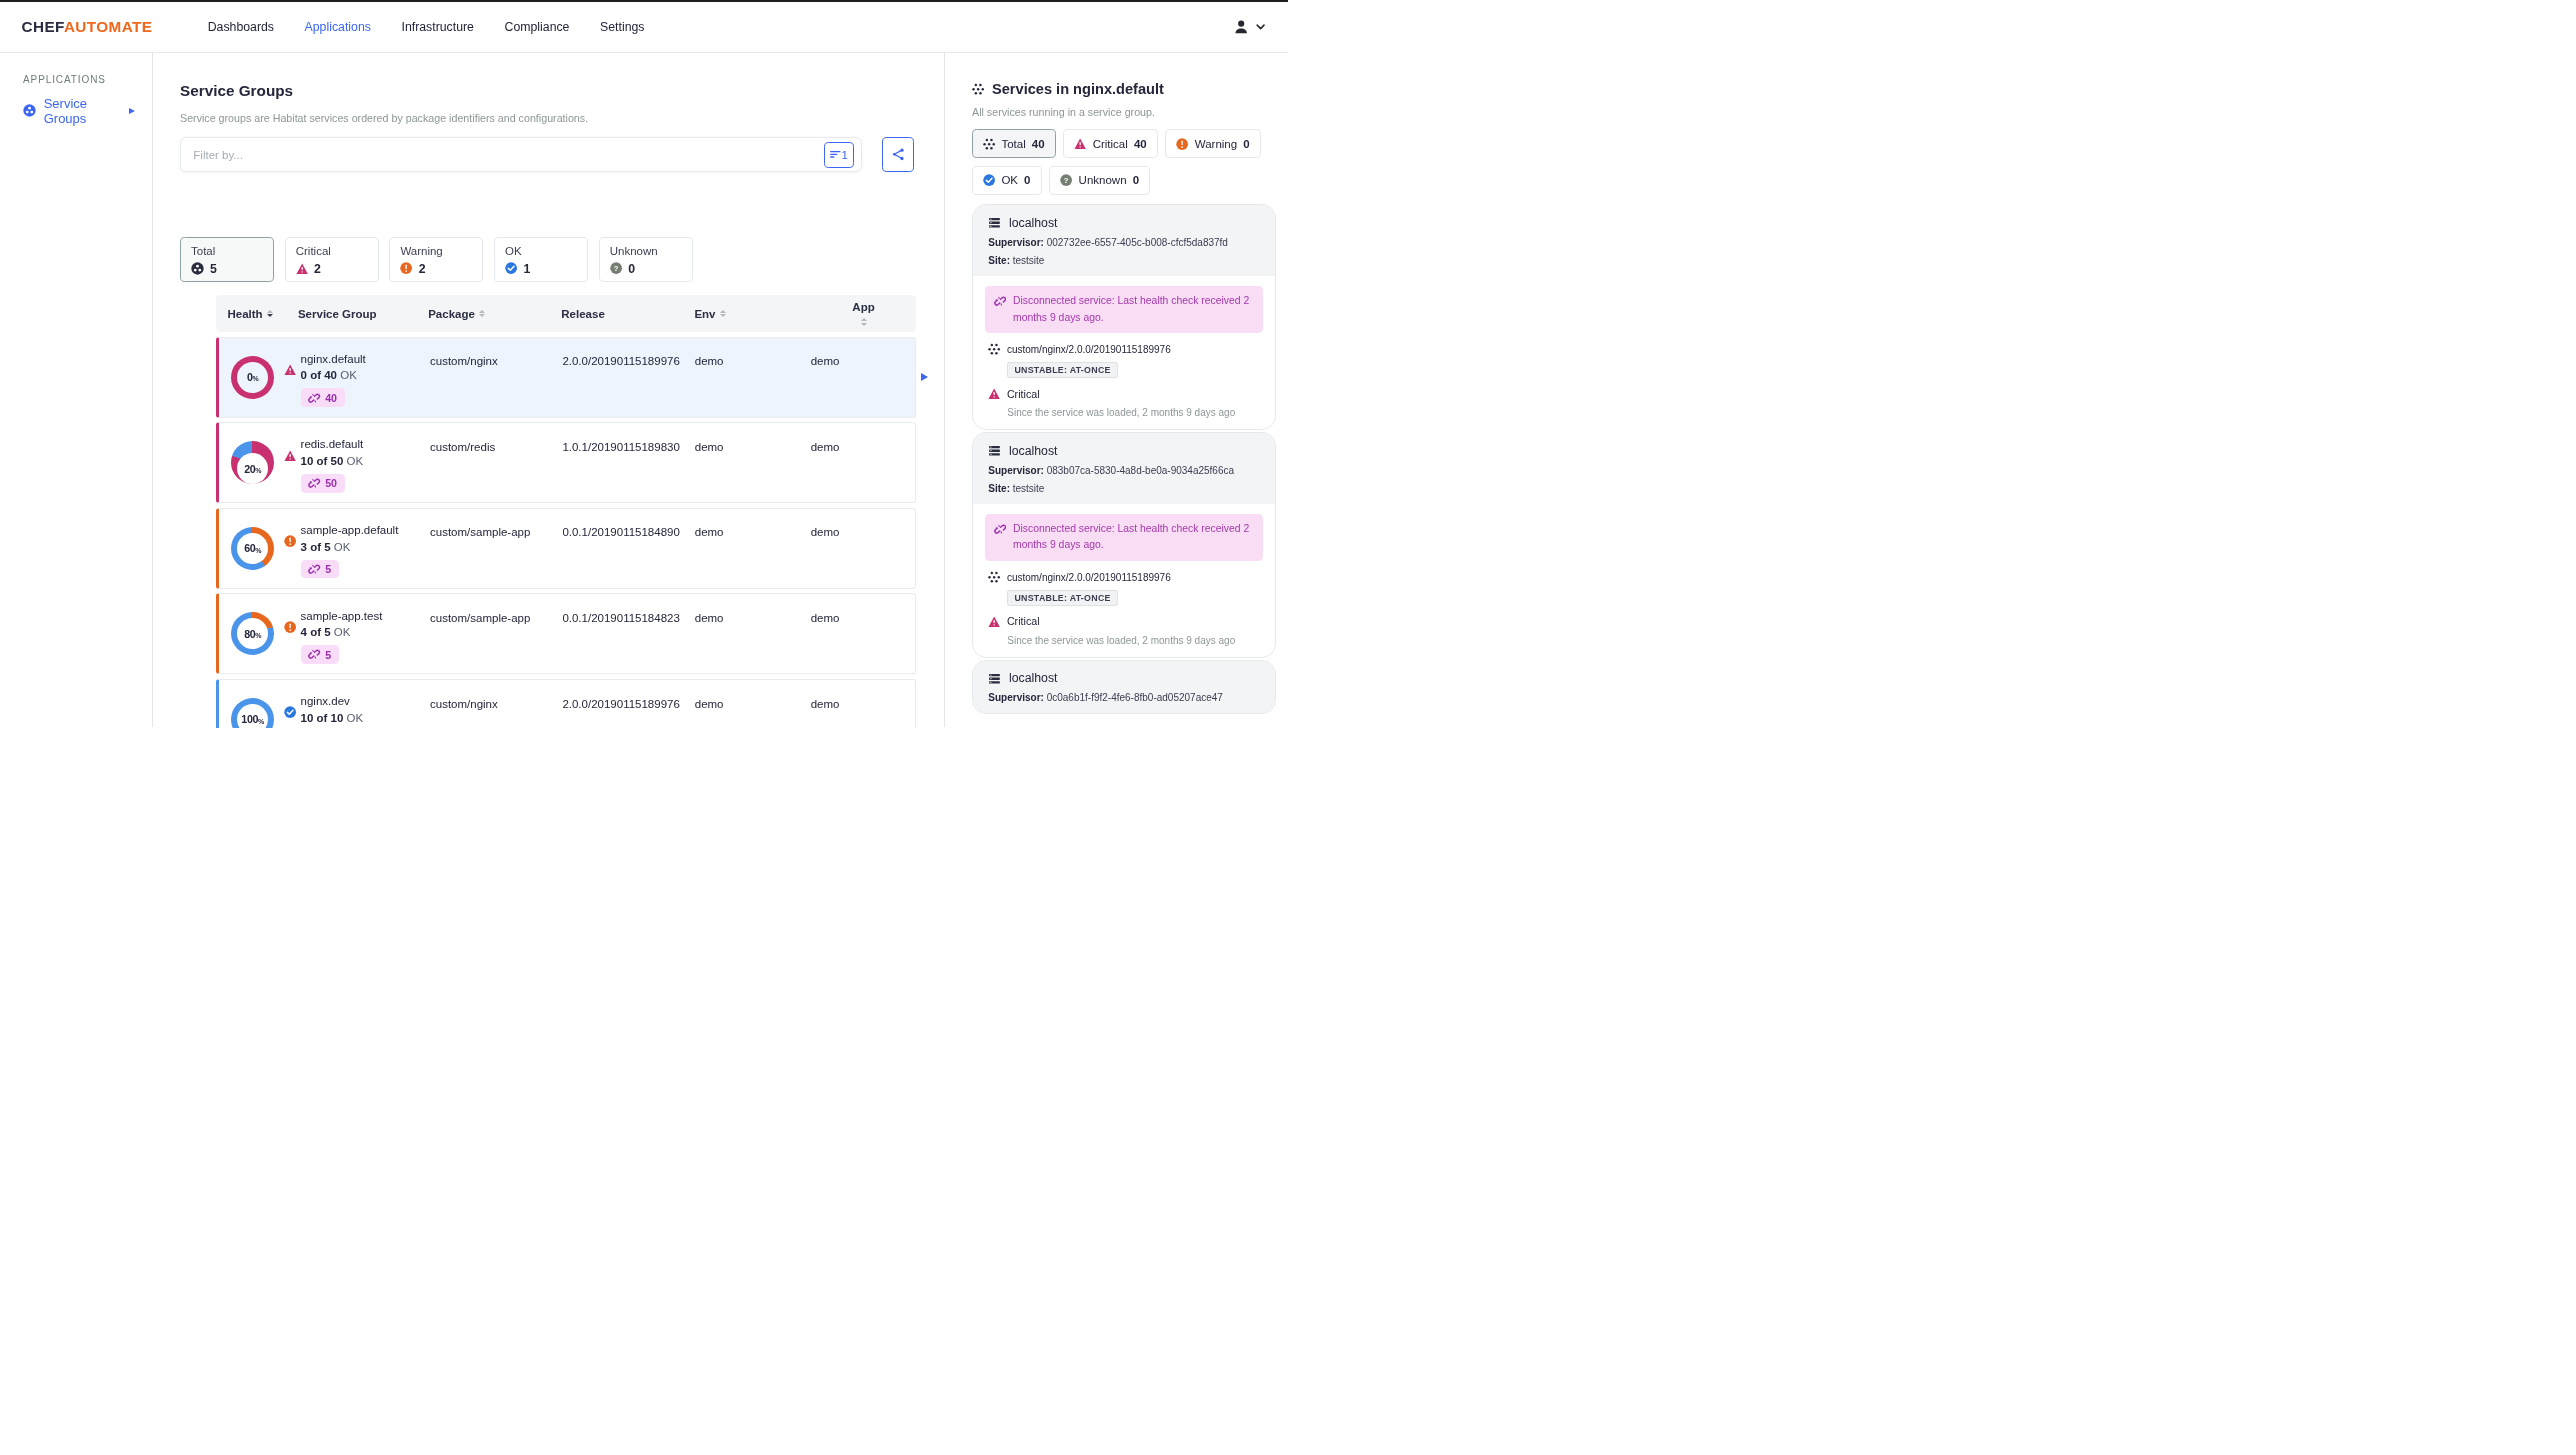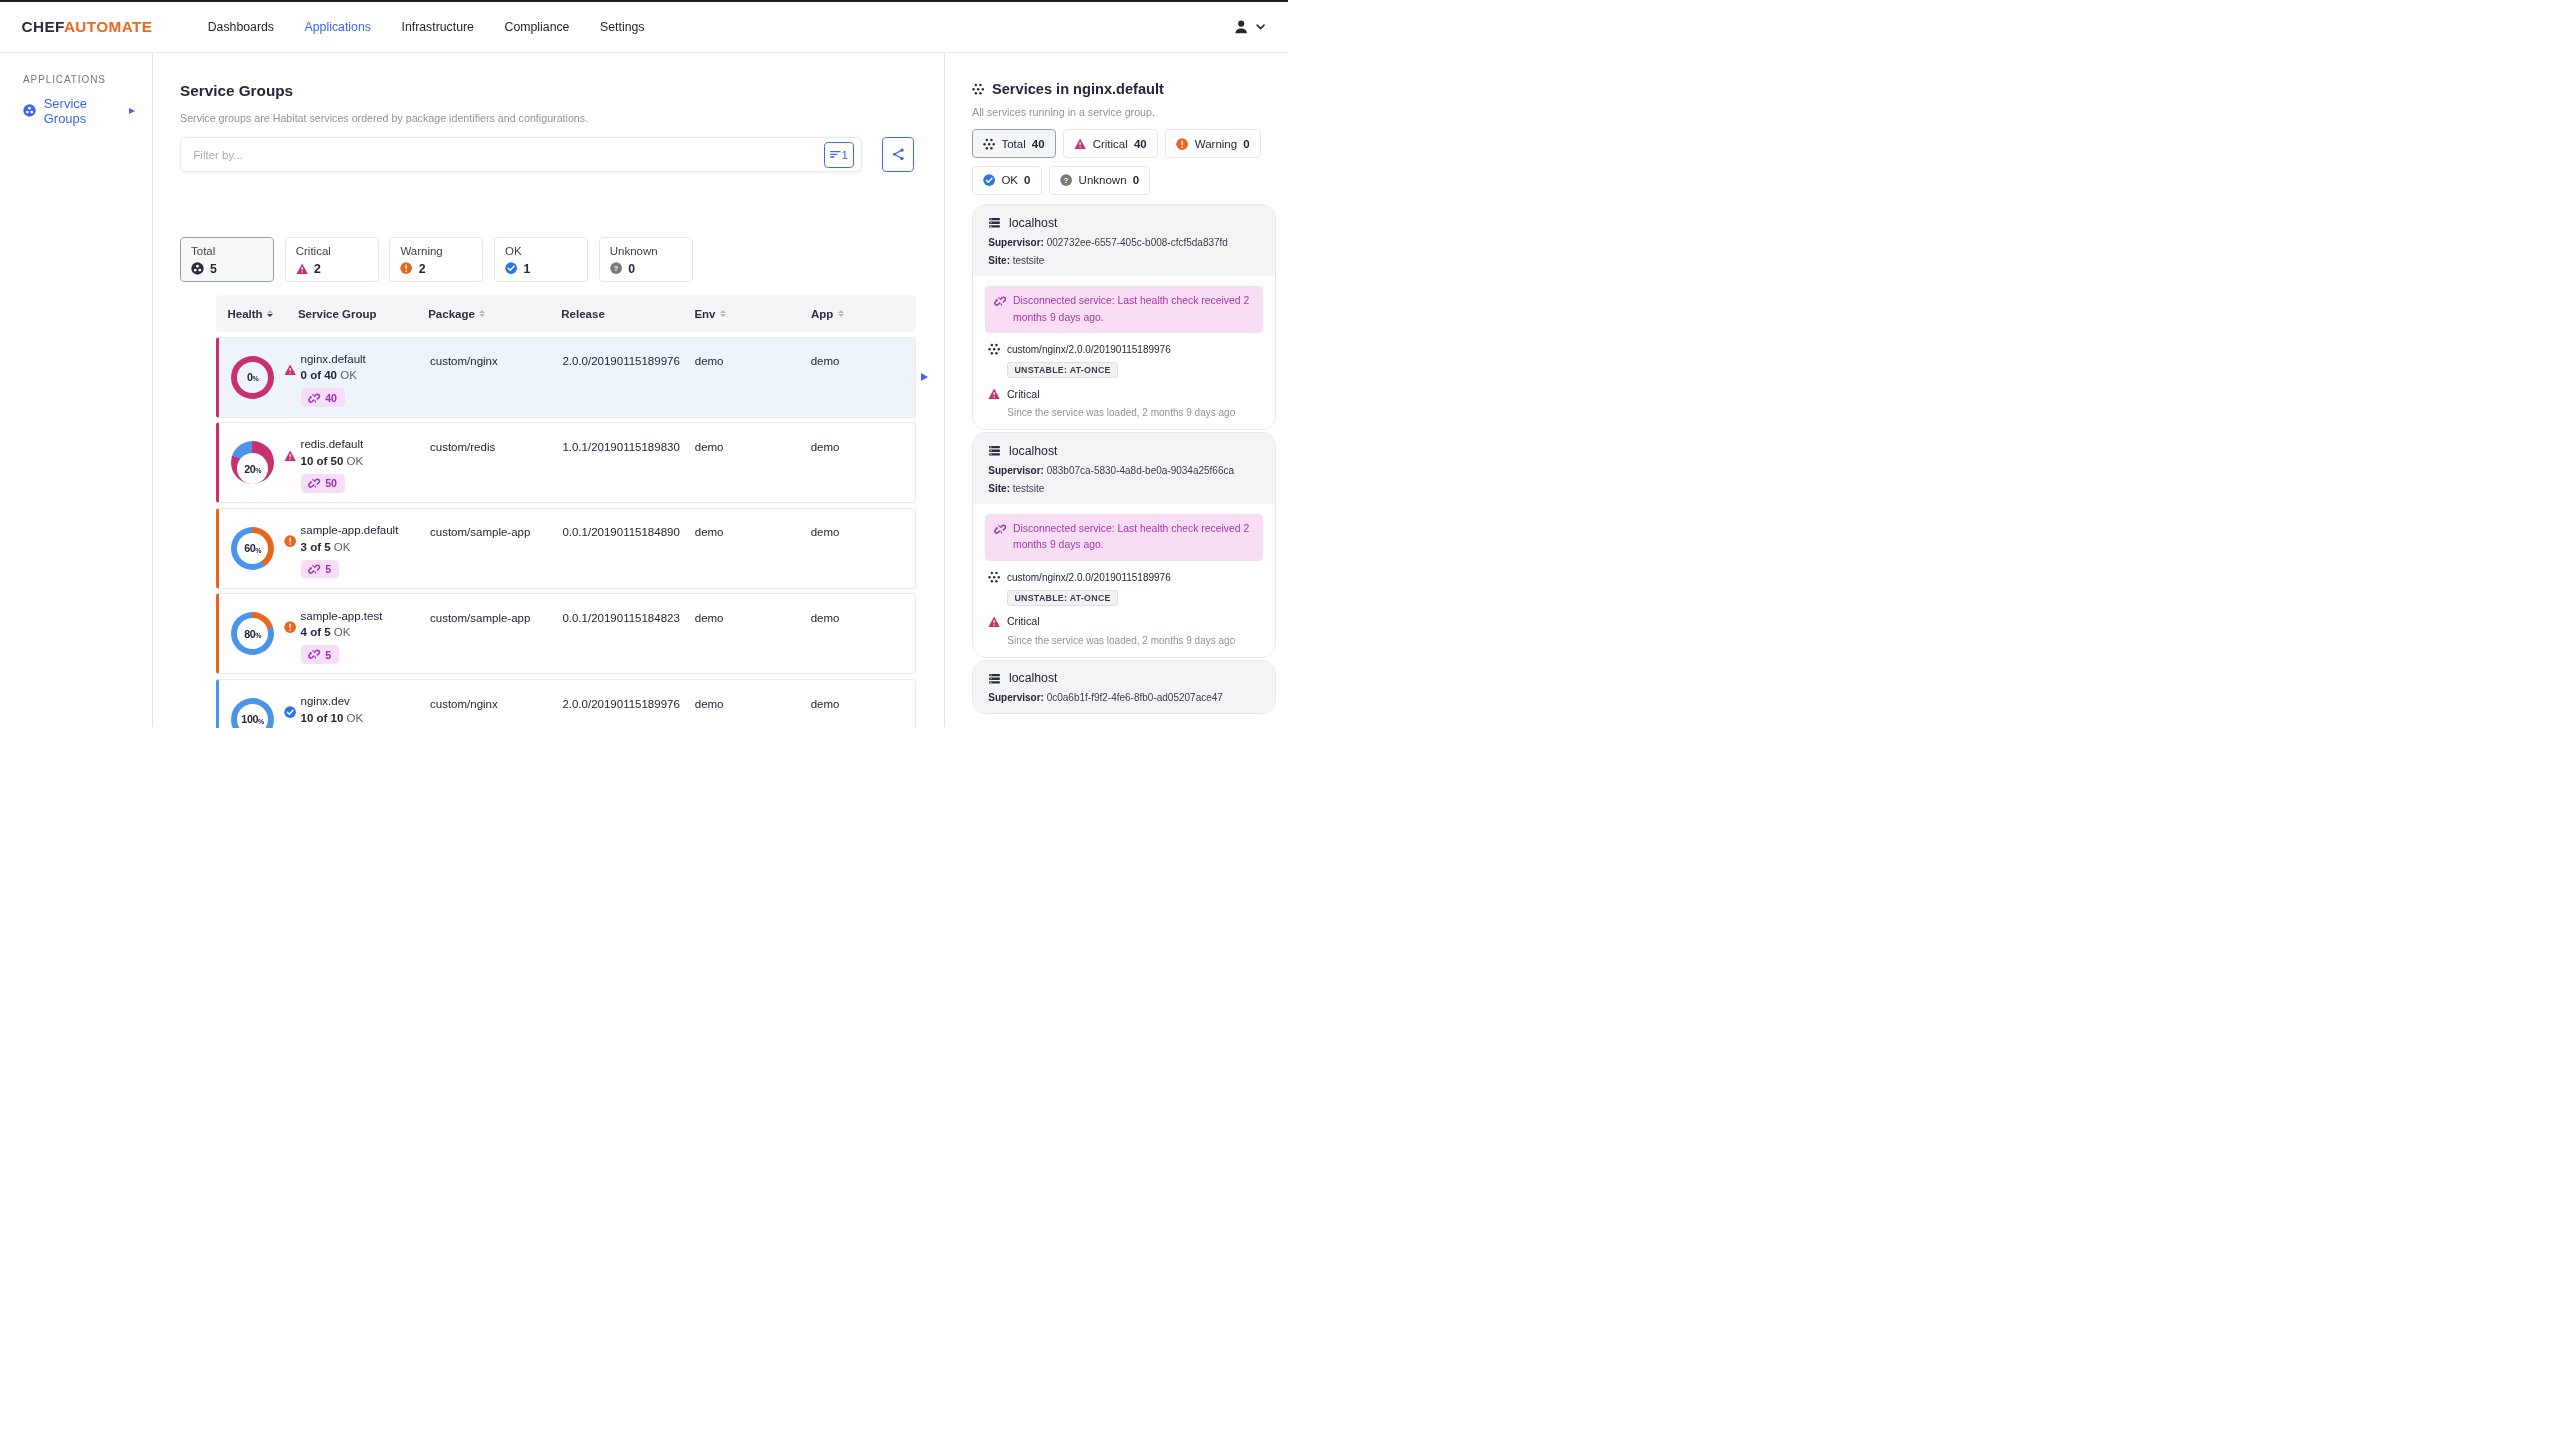--- a/index.html
+++ b/index.html
@@ -54,21 +54,21 @@
 
   
   .sg-table { margin-top:13px; width:736px;padding-left:36px; }
   .t-head { display:flex; align-items:center; height:37px; background:#f3f5f6; border-radius:4.6px; }
   .t-head .hcell { display:flex; align-items:center; gap:4.6px; font-size:11.5px; font-weight:600; color:#2b2e44; cursor:pointer; }
   .arrows { display:flex; flex-direction:column; gap:1.5px; }
   .ar { width:0; height:0; border-left:3.1px solid transparent; border-right:3.1px solid transparent; }
   .ar.up { border-bottom:3.8px solid #b3bac0; }
   .ar.dn { border-top:3.8px solid #b3bac0; }
   .ar.dark.dn { border-top-color:#3a3d50; }
-  .c1{ width:84px; padding-left:11.5px; } .c2{ width:134px; } .c3{ width:137px; } .c4{ width:137px; } .c5{ width:120px; } .c6{ width:108px; }
+  .c1{ width:84px; padding-left:11.5px; } .c2{ width:134px; } .c3{ width:137px; } .c4{ width:137px; } .c5{ width:120px; } .c6{ width:108px;flex-direction:column; }
 
   .t-row { position:relative; display:flex; height:81px; margin-top:4.6px; background:#fff; border:0.8px solid #e9ecee; border-left:3.1px solid #ccc; border-radius:3.1px; cursor:pointer; }
   .t-row.st-critical { border-left-color:#c8306f; }
   .t-row.st-warning { border-left-color:#e8671f; }
   .t-row.st-ok { border-left-color:#4a94e9; }
   .t-row.selected { background:#edf4fb; }
   .t-row .c1 { display:flex; align-items:center; padding-left:12.3px; }
   .ring { width:43px; height:43px; border-radius:50%; display:flex; align-items:center; justify-content:center; flex:none; }
   .ring-inner { width:31px; height:31px; border-radius:50%; background:#fff; display:flex; align-items:center; justify-content:center; }
   .t-row.selected .ring-inner { background:#edf4fb; }

